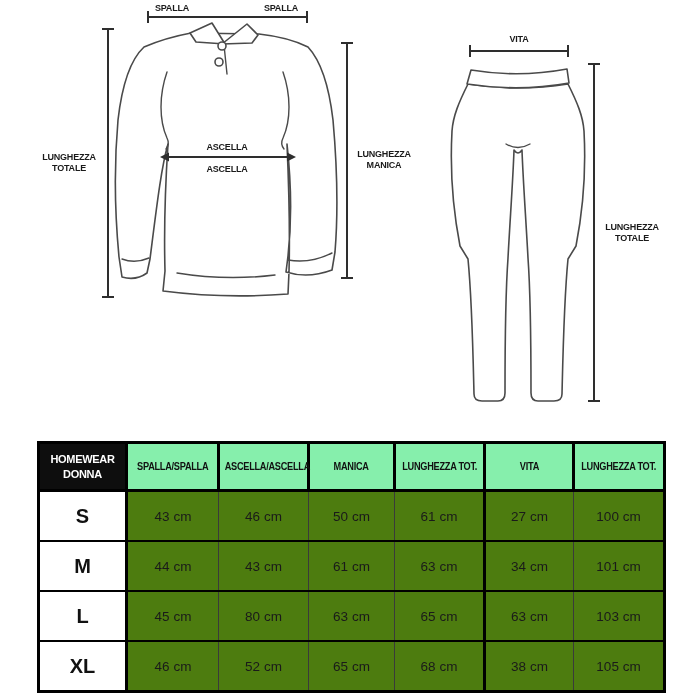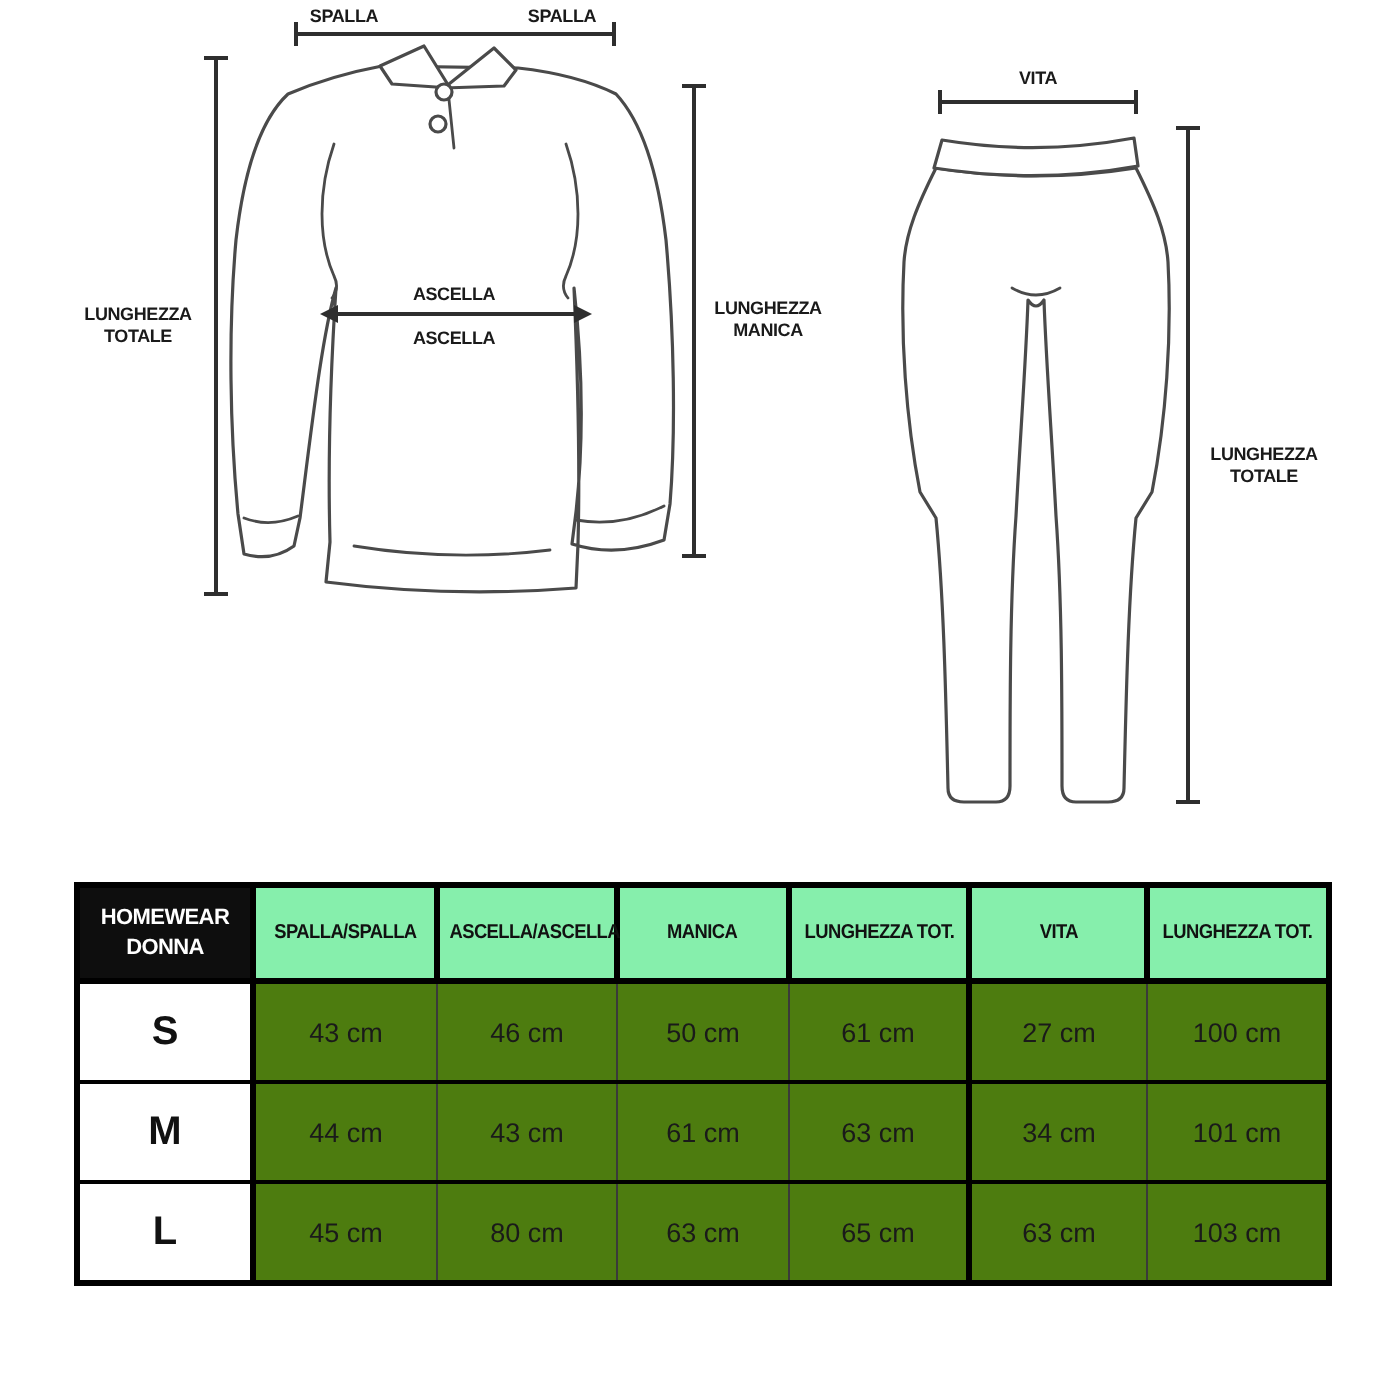--- a/index.html
+++ b/index.html
@@ -197,14 +197,23 @@
     </tr>
     <tr>
       <th class="size-cell">L</th>
       <td>45 cm</td>
       <td>80 cm</td>
       <td>63 cm</td>
       <td>65 cm</td>
       <td class="vita-col">63 cm</td>
       <td>103 cm</td>
     </tr>
+    <tr>
+      <th class="size-cell">XL</th>
+      <td>46 cm</td>
+      <td>52 cm</td>
+      <td>65 cm</td>
+      <td>68 cm</td>
+      <td class="vita-col">38 cm</td>
+      <td>105 cm</td>
+    </tr>
   </tbody>
 </table>
 
 </body></html>

